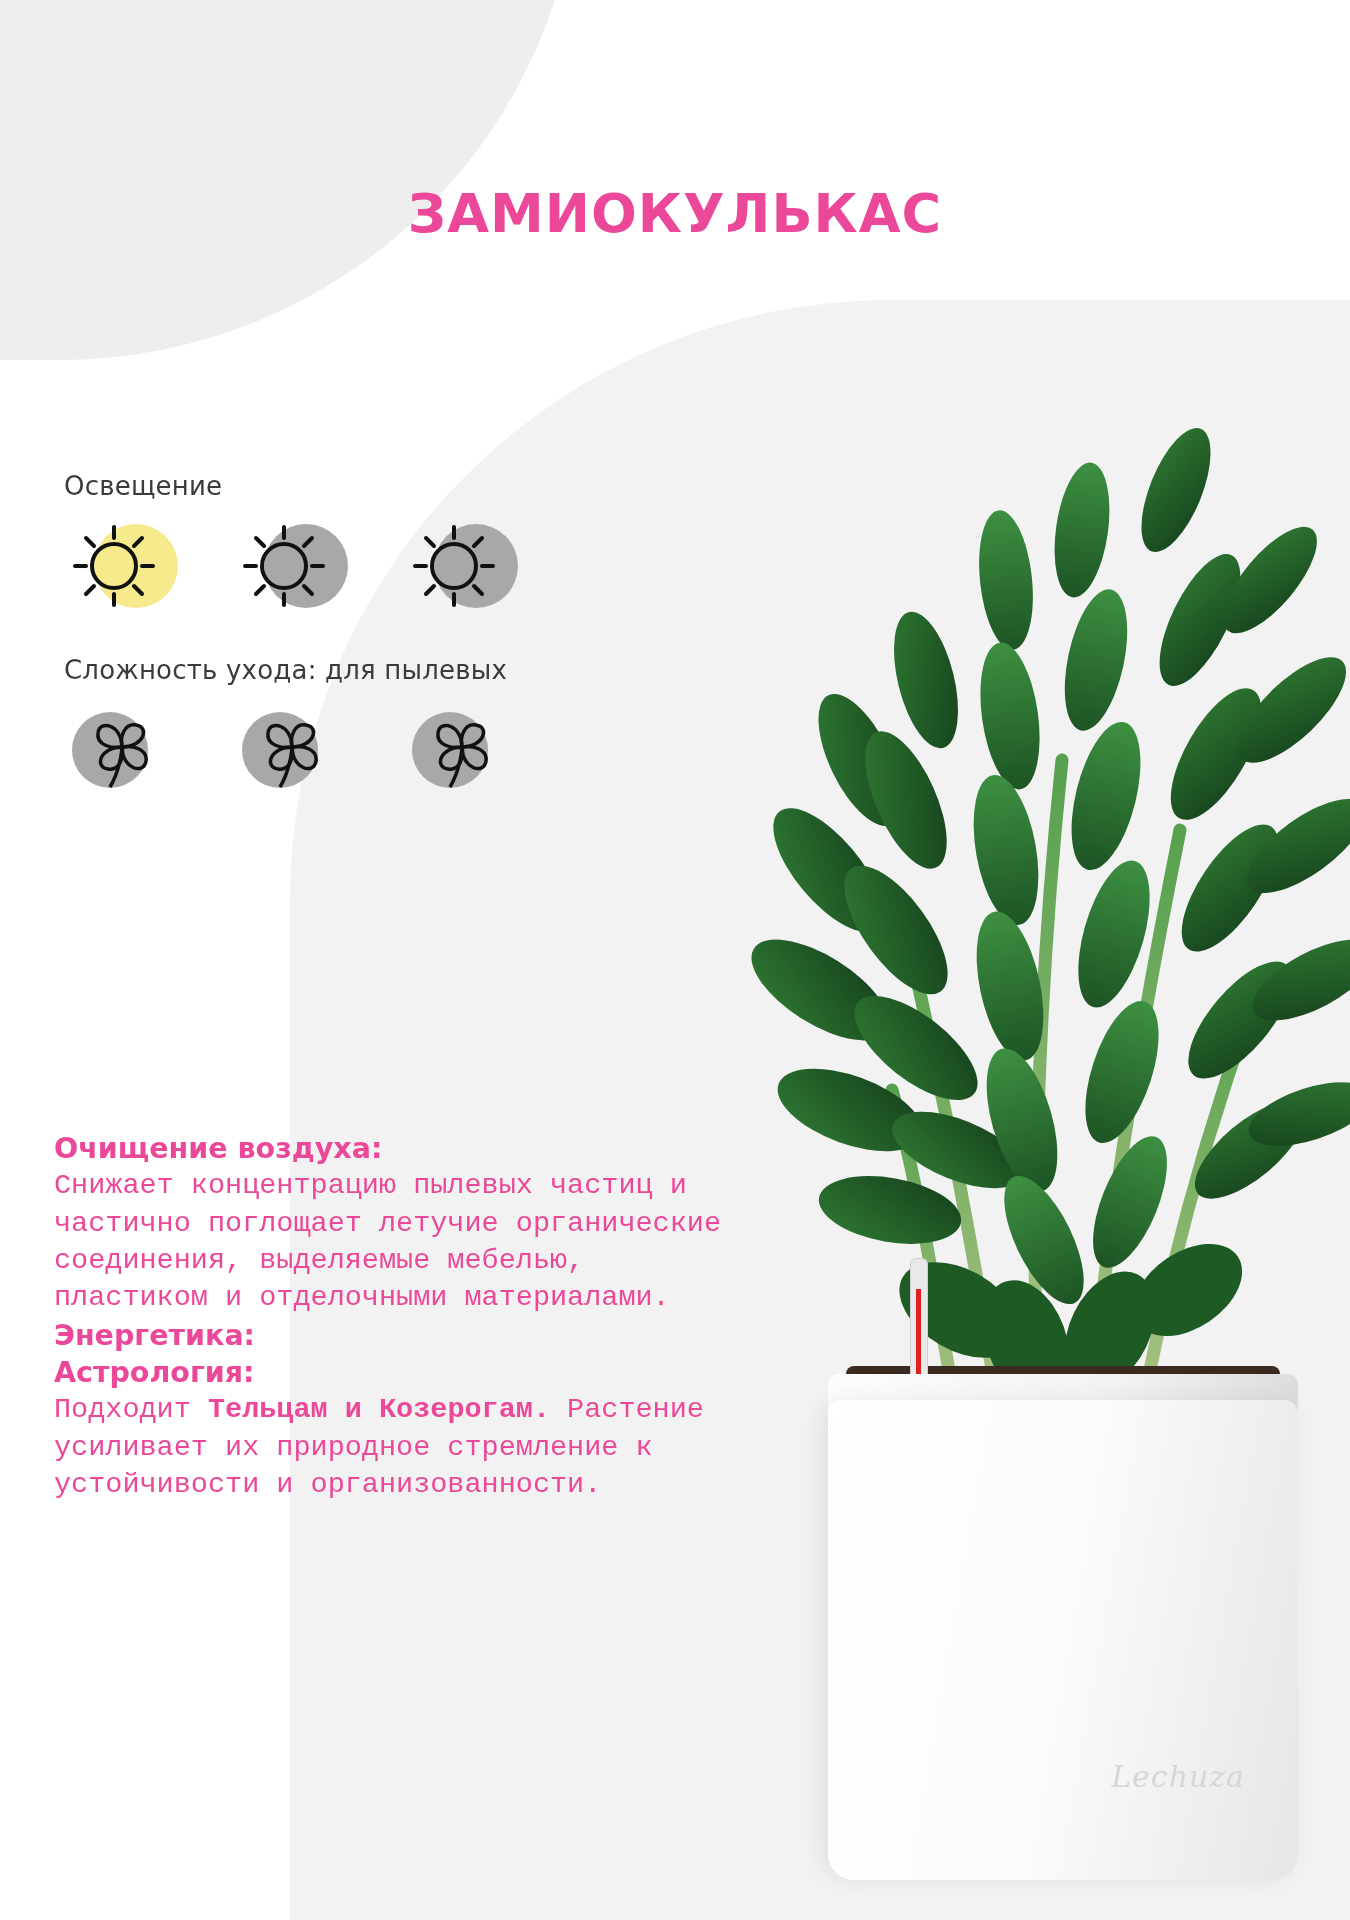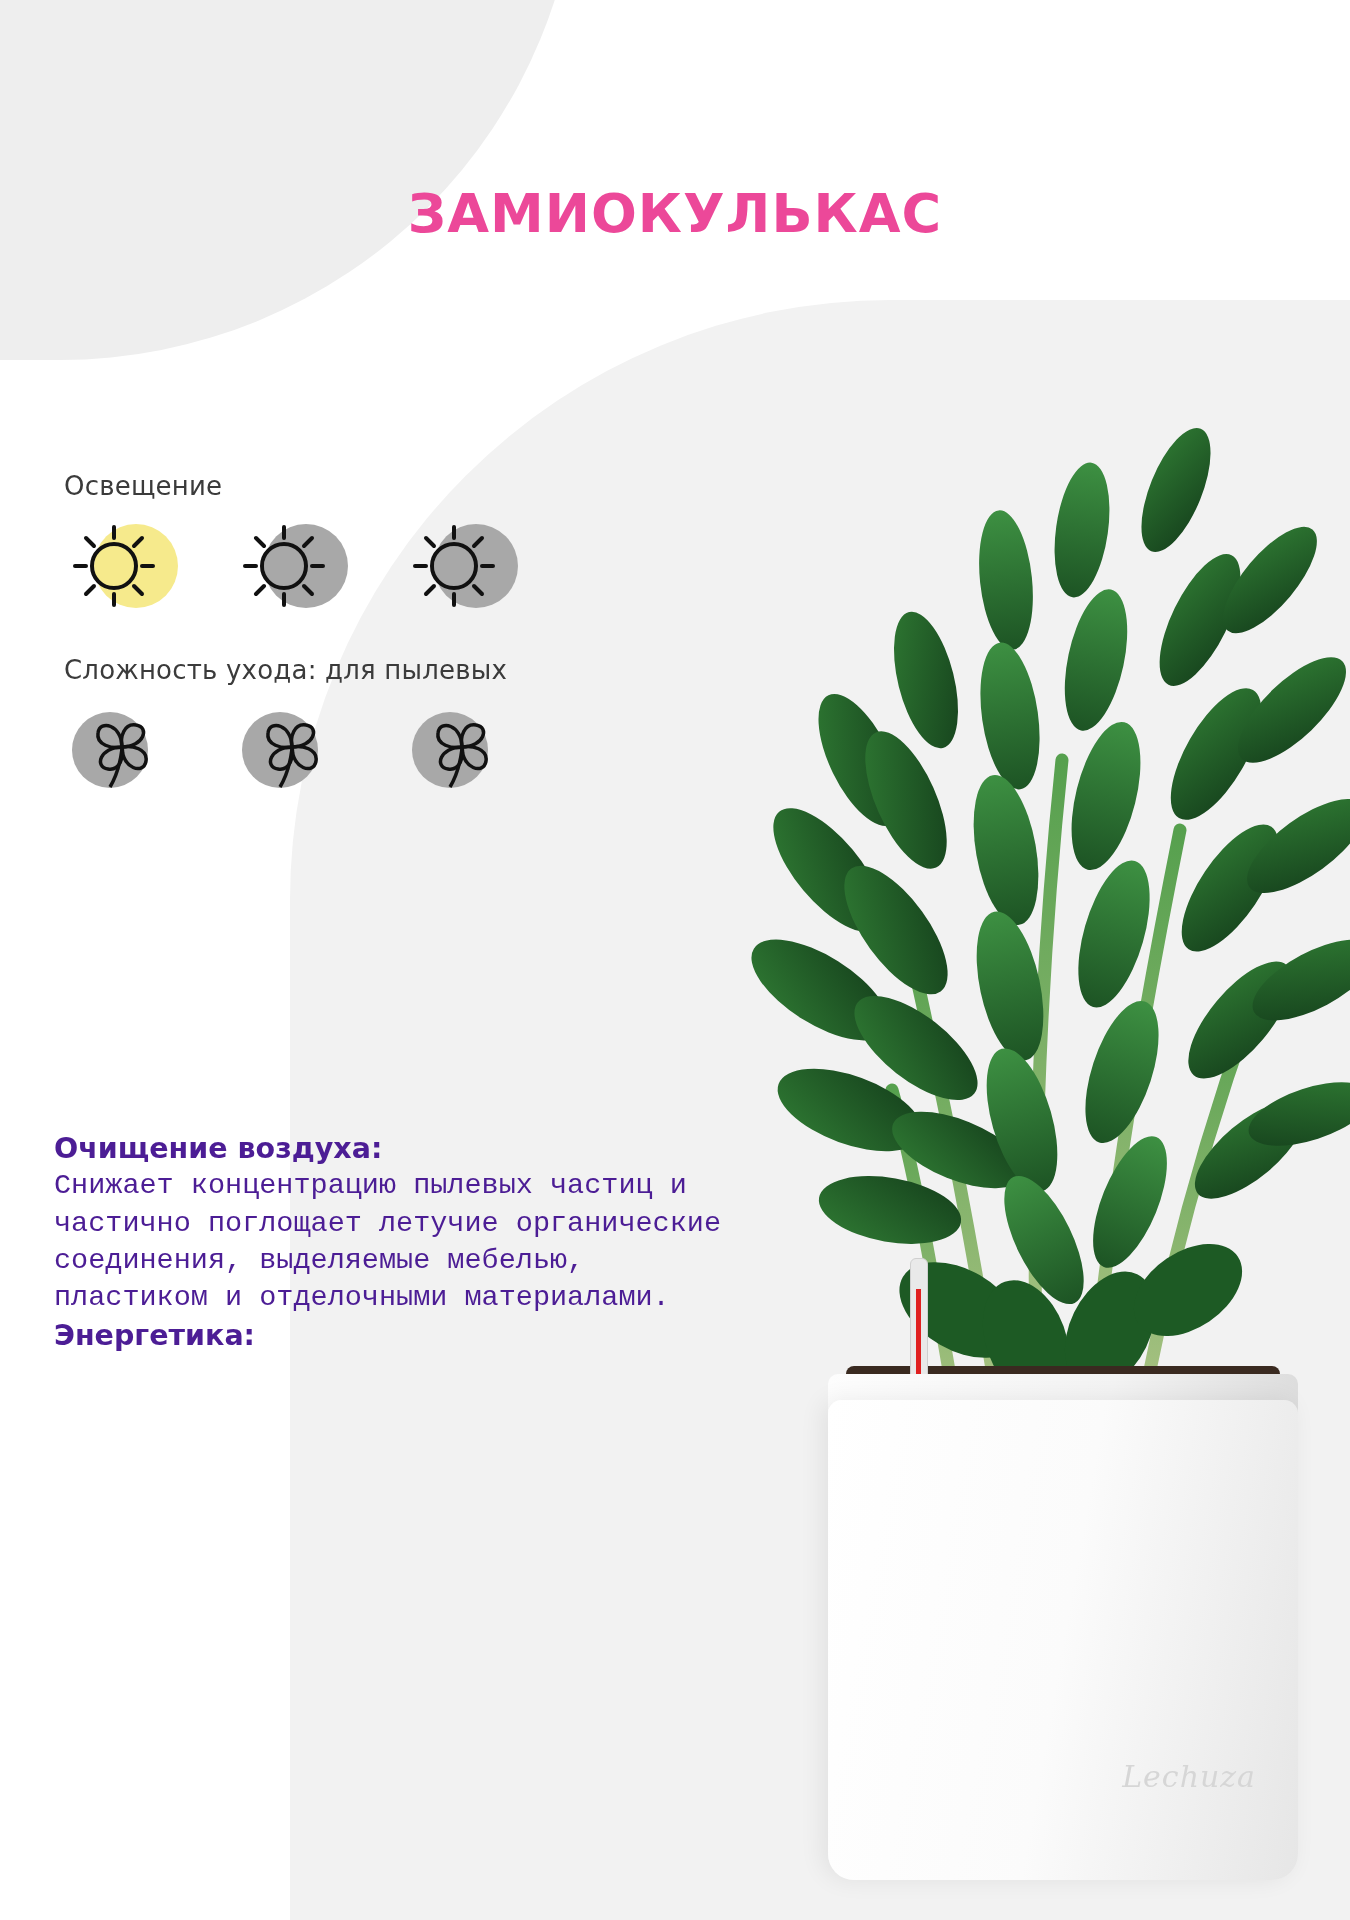--- a/index.html
+++ b/index.html
@@ -87,21 +87,21 @@
   .block-gap-water{ margin-bottom: 26px; }
 
   
   .content {
     position: absolute;
     left: 54px;
     top: 1130px;
     width: 690px;
     font-size: 28.5px;
     line-height: 1.31;
-    color: #4c1d95;
+    color: #ec4899;
   }
   .content p { margin: 0; }
   .content .heading {
     font-weight: 700;
     display: block;
   }
   .content .para { display: block; margin-bottom: 0; font-family: Liberation Mono, monospace; }
   .strong-inline { font-weight: 700; }
 
   
@@ -135,21 +135,21 @@
     position: absolute;
     left: 136px;
     bottom: 520px;
     width: 434px;
     height: 34px;
     background: #3a2a20;
     border-radius: 8px 8px 4px 4px;
   }
   .brand {
     position: absolute;
-    right: 42px;
+    right: 53px;
     bottom: 86px;
     font-family: "DejaVu Serif", "Liberation Serif", serif;
     font-style: italic;
     font-size: 30px;
     color: #d6d6d6;
     letter-spacing: 1px;
   }
   .gauge {
     position: absolute;
     left: 200px;
@@ -293,20 +293,24 @@
 
     <p>
       <span class="heading">Очищение воздуха:</span>
       <span class="para">Снижает концентрацию пылевых частиц и частично поглощает летучие органические соединения, выделяемые мебелью, пластиком и отделочными материалами.</span>
     </p>
 
     <p>
       <span class="heading">Энергетика:</span>
     </p>
 
+    <p>
+      <span class="heading">Астрология:</span>
+      <span class="para"><span>Подходит </span><span class="strong-inline">Тельцам и Козерогам.</span><span> Растение усиливает их природное стремление к устойчивости и организованности.</span></span>
+    </p>
 
   </div>
 
   <div class="photo">
 
     <svg class="foliage" viewBox="0 0 640 1200" preserveAspectRatio="none">
       <defs>
         <linearGradient id="lf1" x1="0" y1="0" x2="1" y2="1">
           <stop offset="0%" stop-color="#2f7a33"></stop>
           <stop offset="100%" stop-color="#15401c"></stop>

